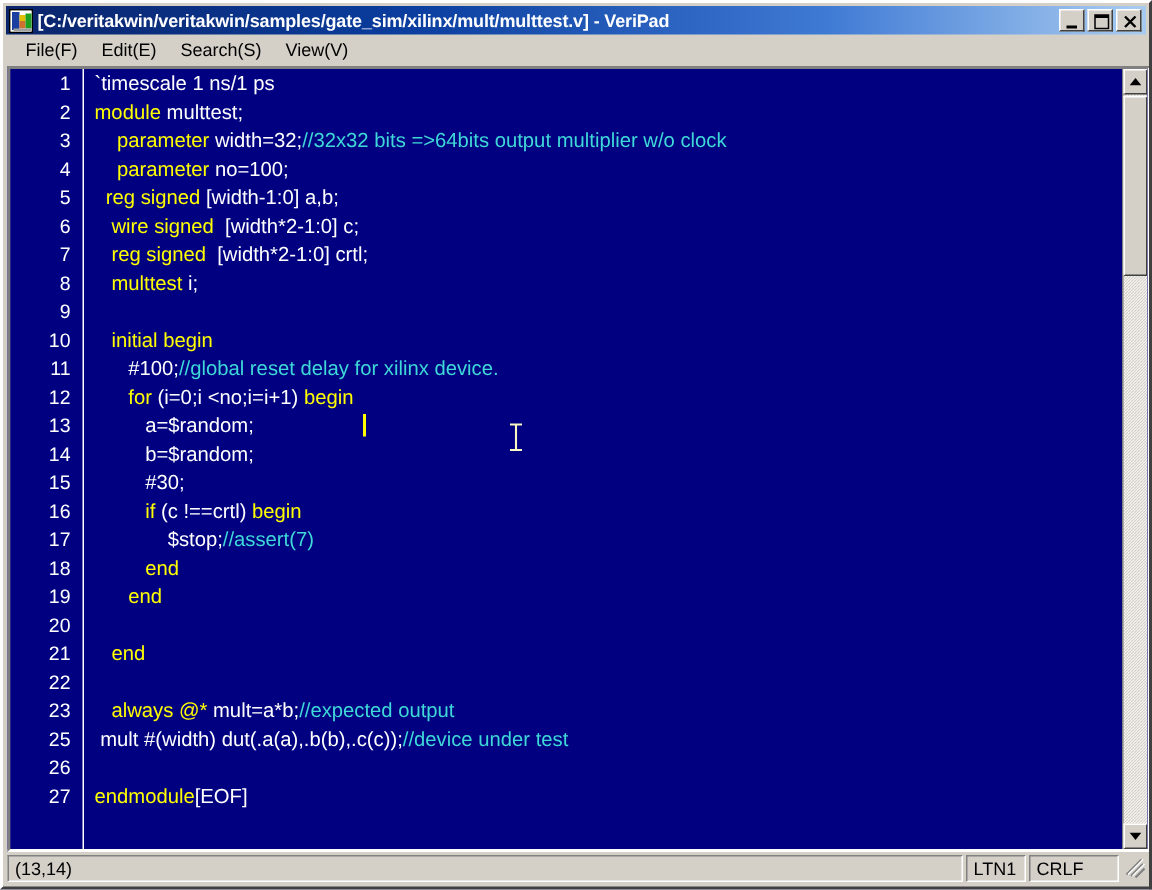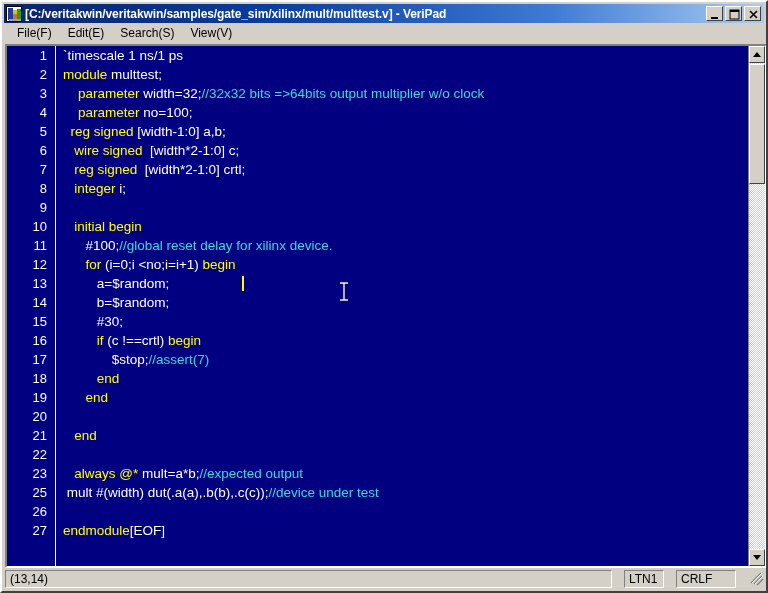--- a/index.html
+++ b/index.html
@@ -217,21 +217,21 @@
     border-top: 1px solid #808080;
     border-left: 1px solid #808080;
     border-right: 1px solid #ffffff;
     border-bottom: 1px solid #ffffff;
     box-sizing: border-box;
     font-size: 12px;
     color: #000;
     display: flex;
     align-items: center;
     padding-left: 4px;
-    margin-right: 12px;
+    margin-right: 2px;
     overflow: hidden;
     white-space: nowrap;
   }
   #status-pos { flex: 1 1 auto; }
   #status-enc { width: 40px; flex: 0 0 auto; text-align: right; }
   #status-eol { width: 60px; flex: 0 0 auto; }
   #resize-grip {
     width: 16px; flex: 0 0 auto;
     position: relative;
   }
@@ -284,21 +284,21 @@
       <div id="code-area">
         <div id="gutter-rule"></div>
         <div id="code-lines">
             <div class="code-line"><span class="lineno">1</span><span class="linetext"><span class="txt">`timescale 1 ns/1 ps</span></span></div>
             <div class="code-line"><span class="lineno">2</span><span class="linetext"><span class="kw">module</span><span class="txt"> multtest;</span></span></div>
             <div class="code-line"><span class="lineno">3</span><span class="linetext"><span class="txt">    </span><span class="kw">parameter</span><span class="txt"> width=32;</span><span class="cmt">//32x32 bits =&gt;64bits output multiplier w/o clock</span></span></div>
             <div class="code-line"><span class="lineno">4</span><span class="linetext"><span class="txt">    </span><span class="kw">parameter</span><span class="txt"> no=100;</span></span></div>
             <div class="code-line"><span class="lineno">5</span><span class="linetext"><span class="txt">  </span><span class="kw">reg signed</span><span class="txt"> [width-1:0] a,b;</span></span></div>
             <div class="code-line"><span class="lineno">6</span><span class="linetext"><span class="txt">   </span><span class="kw">wire signed</span><span class="txt">  [width*2-1:0] c;</span></span></div>
             <div class="code-line"><span class="lineno">7</span><span class="linetext"><span class="txt">   </span><span class="kw">reg signed</span><span class="txt">  [width*2-1:0] crtl;</span></span></div>
-            <div class="code-line"><span class="lineno">8</span><span class="linetext"><span class="txt">   </span><span class="kw">integer</span><span class="txt"> i;</span></span></div>
+            <div class="code-line"><span class="lineno">8</span><span class="linetext"><span class="txt">   </span><span class="kw">multtest</span><span class="txt"> i;</span></span></div>
             <div class="code-line"><span class="lineno">9</span><span class="linetext"></span></div>
             <div class="code-line"><span class="lineno">10</span><span class="linetext"><span class="txt">   </span><span class="kw">initial begin</span></span></div>
             <div class="code-line"><span class="lineno">11</span><span class="linetext"><span class="txt">      #100;</span><span class="cmt">//global reset delay for xilinx device.</span></span></div>
             <div class="code-line"><span class="lineno">12</span><span class="linetext"><span class="txt">      </span><span class="kw">for</span><span class="txt"> (i=0;i &lt;no;i=i+1) </span><span class="kw">begin</span></span></div>
             <div class="code-line"><span class="lineno">13</span><span class="linetext"><span class="txt">         a=$random;</span></span><span id="caret"></span></div>
             <div class="code-line"><span class="lineno">14</span><span class="linetext"><span class="txt">         b=$random;</span></span></div>
             <div class="code-line"><span class="lineno">15</span><span class="linetext"><span class="txt">         #30;</span></span></div>
             <div class="code-line"><span class="lineno">16</span><span class="linetext"><span class="txt">         </span><span class="kw">if</span><span class="txt"> (c !==crtl) </span><span class="kw">begin</span></span></div>
             <div class="code-line"><span class="lineno">17</span><span class="linetext"><span class="txt">             $stop;</span><span class="cmt">//assert(7)</span></span></div>
             <div class="code-line"><span class="lineno">18</span><span class="linetext"><span class="txt">         </span><span class="kw">end</span></span></div>

